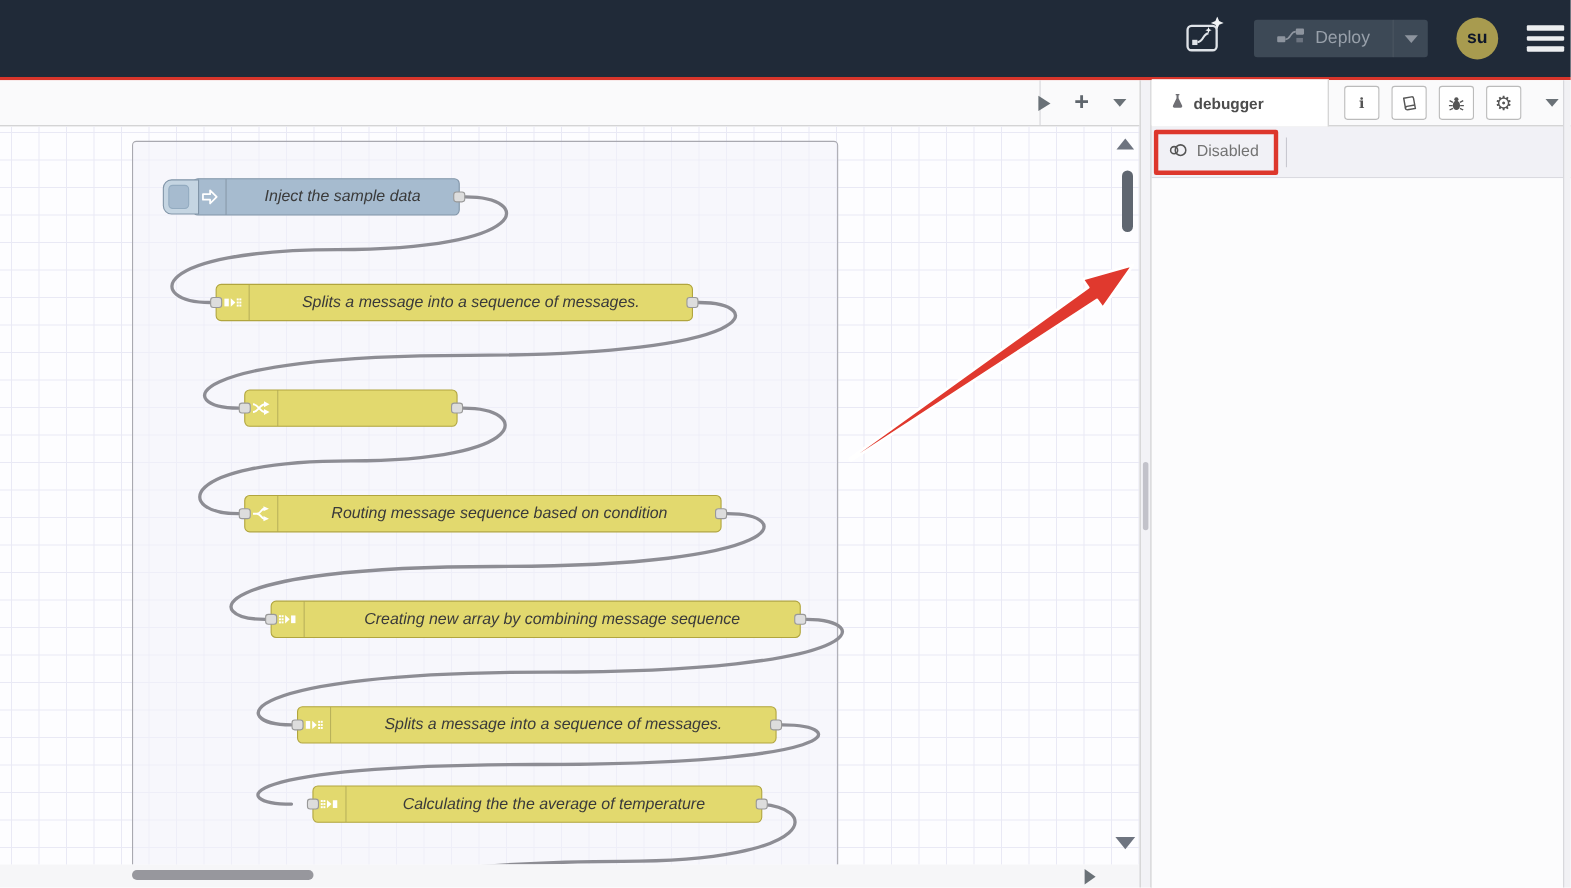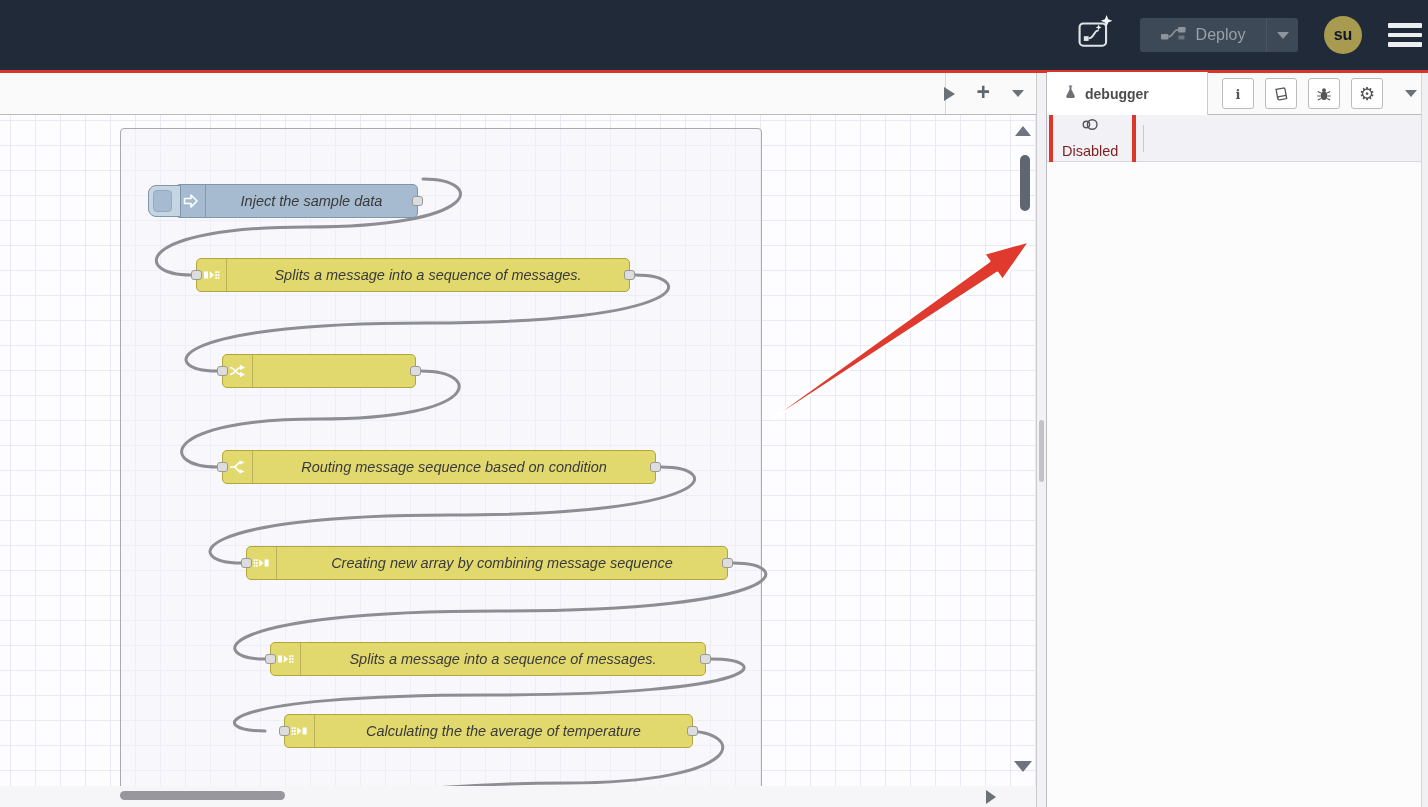--- a/index.html
+++ b/index.html
@@ -89,21 +89,21 @@
     display:flex; align-items:center; justify-content:flex-start; gap:7px; padding-left:16px;
     font-size:14px; font-weight:bold; color:#4d4d4d; z-index:2; }
   .sb-actions { display:flex; align-items:center; gap:11px; padding-left:14px; }
   .sb-btn { width:32px; height:31px; background:#fff; border:1px solid #bbb; border-radius:3px;
     display:flex; align-items:center; justify-content:center; color:#555; }
   .sb-collapse { margin-left:11px; }
   .sb-toolbar { height:47px; background:#f1f1f6; border-bottom:1px solid #d8d8de;
     display:flex; align-items:center; padding-left:2px; }
   .highlight-box { display:inline-flex; align-items:center; gap:8px; padding:7px 14px 7px 9px;
     border:4px solid #dd372c; border-radius:2px; }
-  .disabled-toggle { display:inline-flex; align-items:center; gap:8px; font-size:14.5px; color:#7f1d1d;flex-direction:column; }
+  .disabled-toggle { display:inline-flex; align-items:center; gap:8px; font-size:14.5px; color:#737373; }
   .tb-divider { width:1px; height:27px; background:#c8c8d0; margin-left:7px; }
   .sb-body { flex:1; background:#fcfcfd; }
   .browser-strip { position:absolute; right:0; top:0; bottom:0; width:7px;
     background:#f1f1f4; border-left:1px solid #d5d5da; z-index:4; }
 
   
   .anno-arrow { position:absolute; left:768px; top:140px; width:275px; height:215px;
     z-index:50; pointer-events:none; }
 </style>
 </head>
@@ -165,21 +165,21 @@
           <path d="M635,275 C697,275 697,323 426,323 C159,323 159,371 217,371" fill="none" stroke="#8d8d94" stroke-width="3" stroke-linecap="round"></path>
           <path d="M421,371 C483,371 483,419 319,419 C159,419 159,467 217,467" fill="none" stroke="#8d8d94" stroke-width="3" stroke-linecap="round"></path>
           <path d="M661,467 C723,467 723,515 451,515 C183,515 183,563 241,563" fill="none" stroke="#8d8d94" stroke-width="3" stroke-linecap="round"></path>
           <path d="M733,563 C795,563 795,611 499,611 C207,611 207,659 265,659" fill="none" stroke="#8d8d94" stroke-width="3" stroke-linecap="round"></path>
           <path d="M711,659 C773,659 773,695 488,695 C207,695 207,731 265,731" fill="none" stroke="#8d8d94" stroke-width="3" stroke-linecap="round"></path>
           <path d="M684,731 C748,731 748,783 566,783 C430,783 330,798 242,814" fill="none" stroke="#8d8d94" stroke-width="3" stroke-linecap="round"></path>
         </svg>
       <span class="v-up"></span>
       <span class="v-thumb"></span>
       <span class="v-down"></span>
-    <div class="node" style="left: 175px; top: 47px; width: 243px; background: rgb(166, 187, 207); border-color: rgb(129, 149, 168); margin-top: 22px;">
+    <div class="node" style="left: 175px; top: 47px; width: 243px; background: rgb(166, 187, 207); border-color: rgb(129, 149, 168);">
           <span class="inj-btn">
             <i></i>
           </span>
           <span class="icon-box">
             <svg width="17" height="16" viewBox="0 0 16 16">
               <polygon points="2,5.5 8.5,5.5 8.5,2 14.5,8 8.5,14 8.5,10.5 2,10.5" fill="none" stroke="#fff" stroke-width="1.6" stroke-linejoin="round"></polygon>
             </svg>
           </span>
           <span class="node-label">Inject the sample data</span>
           <span class="port out"></span>

